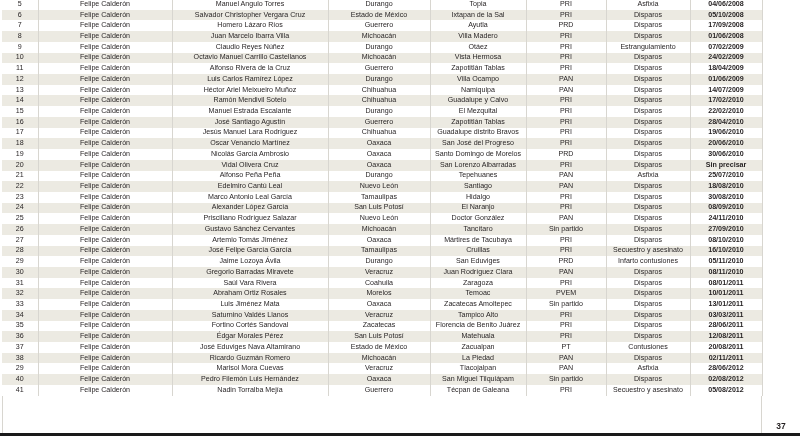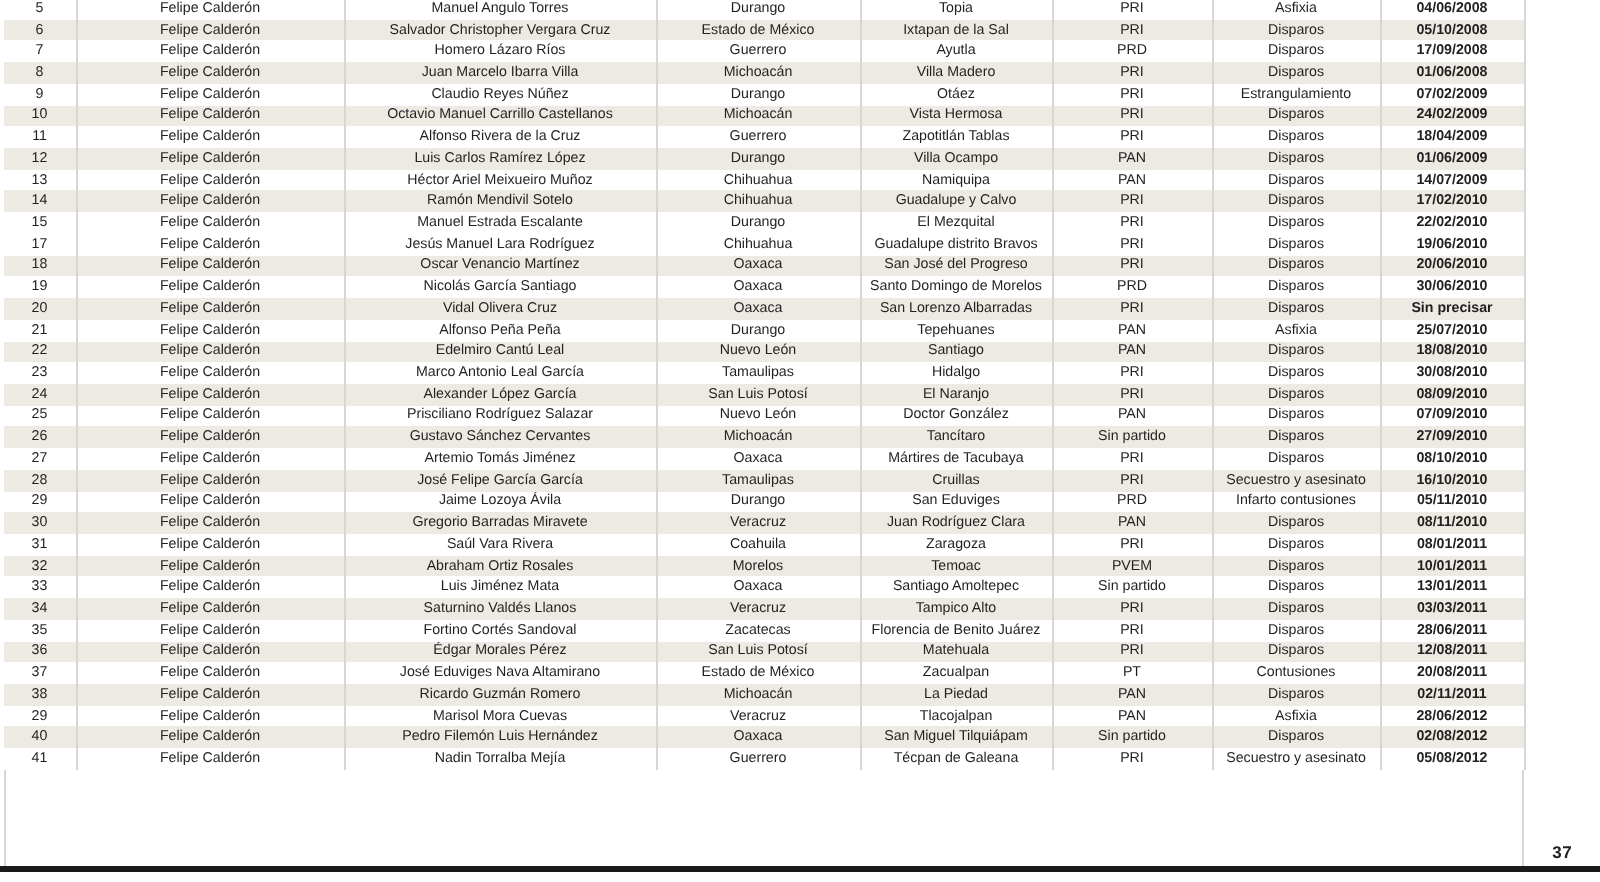--- a/index.html
+++ b/index.html
@@ -229,20 +229,30 @@
         <tr class="odd">
           <td class="c-num">15</td>
           <td class="c-pres">Felipe Calderón</td>
           <td class="c-name">Manuel Estrada Escalante</td>
           <td class="c-state">Durango</td>
           <td class="c-mun">El Mezquital</td>
           <td class="c-party">PRI</td>
           <td class="c-cause">Disparos</td>
           <td class="c-date">22/02/2010</td>
         </tr>
+        <tr class="even">
+          <td class="c-num">16</td>
+          <td class="c-pres">Felipe Calderón</td>
+          <td class="c-name">José Santiago Agustín</td>
+          <td class="c-state">Guerrero</td>
+          <td class="c-mun">Zapotitlán Tablas</td>
+          <td class="c-party">PRI</td>
+          <td class="c-cause">Disparos</td>
+          <td class="c-date">28/04/2010</td>
+        </tr>
         <tr class="odd">
           <td class="c-num">17</td>
           <td class="c-pres">Felipe Calderón</td>
           <td class="c-name">Jesús Manuel Lara Rodríguez</td>
           <td class="c-state">Chihuahua</td>
           <td class="c-mun">Guadalupe distrito Bravos</td>
           <td class="c-party">PRI</td>
           <td class="c-cause">Disparos</td>
           <td class="c-date">19/06/2010</td>
         </tr>
@@ -252,21 +262,21 @@
           <td class="c-name">Oscar Venancio Martínez</td>
           <td class="c-state">Oaxaca</td>
           <td class="c-mun">San José del Progreso</td>
           <td class="c-party">PRI</td>
           <td class="c-cause">Disparos</td>
           <td class="c-date">20/06/2010</td>
         </tr>
         <tr class="odd">
           <td class="c-num">19</td>
           <td class="c-pres">Felipe Calderón</td>
-          <td class="c-name">Nicolás García Santiago</td>
+          <td class="c-name">Nicolás García Ambrosio</td>
           <td class="c-state">Oaxaca</td>
           <td class="c-mun">Santo Domingo de Morelos</td>
           <td class="c-party">PRD</td>
           <td class="c-cause">Disparos</td>
           <td class="c-date">30/06/2010</td>
         </tr>
         <tr class="even">
           <td class="c-num">20</td>
           <td class="c-pres">Felipe Calderón</td>
           <td class="c-name">Vidal Olivera Cruz</td>
@@ -317,21 +327,21 @@
           <td class="c-date">08/09/2010</td>
         </tr>
         <tr class="odd">
           <td class="c-num">25</td>
           <td class="c-pres">Felipe Calderón</td>
           <td class="c-name">Prisciliano Rodríguez Salazar</td>
           <td class="c-state">Nuevo León</td>
           <td class="c-mun">Doctor González</td>
           <td class="c-party">PAN</td>
           <td class="c-cause">Disparos</td>
-          <td class="c-date">07/09/2010</td>
+          <td class="c-date">24/11/2010</td>
         </tr>
         <tr class="even">
           <td class="c-num">26</td>
           <td class="c-pres">Felipe Calderón</td>
           <td class="c-name">Gustavo Sánchez Cervantes</td>
           <td class="c-state">Michoacán</td>
           <td class="c-mun">Tancítaro</td>
           <td class="c-party">Sin partido</td>
           <td class="c-cause">Disparos</td>
           <td class="c-date">27/09/2010</td>
@@ -394,21 +404,21 @@
           <td class="c-mun">Temoac</td>
           <td class="c-party">PVEM</td>
           <td class="c-cause">Disparos</td>
           <td class="c-date">10/01/2011</td>
         </tr>
         <tr class="odd">
           <td class="c-num">33</td>
           <td class="c-pres">Felipe Calderón</td>
           <td class="c-name">Luis Jiménez Mata</td>
           <td class="c-state">Oaxaca</td>
-          <td class="c-mun">Santiago Amoltepec</td>
+          <td class="c-mun">Zacatecas Amoltepec</td>
           <td class="c-party">Sin partido</td>
           <td class="c-cause">Disparos</td>
           <td class="c-date">13/01/2011</td>
         </tr>
         <tr class="even">
           <td class="c-num">34</td>
           <td class="c-pres">Felipe Calderón</td>
           <td class="c-name">Saturnino Valdés Llanos</td>
           <td class="c-state">Veracruz</td>
           <td class="c-mun">Tampico Alto</td>

